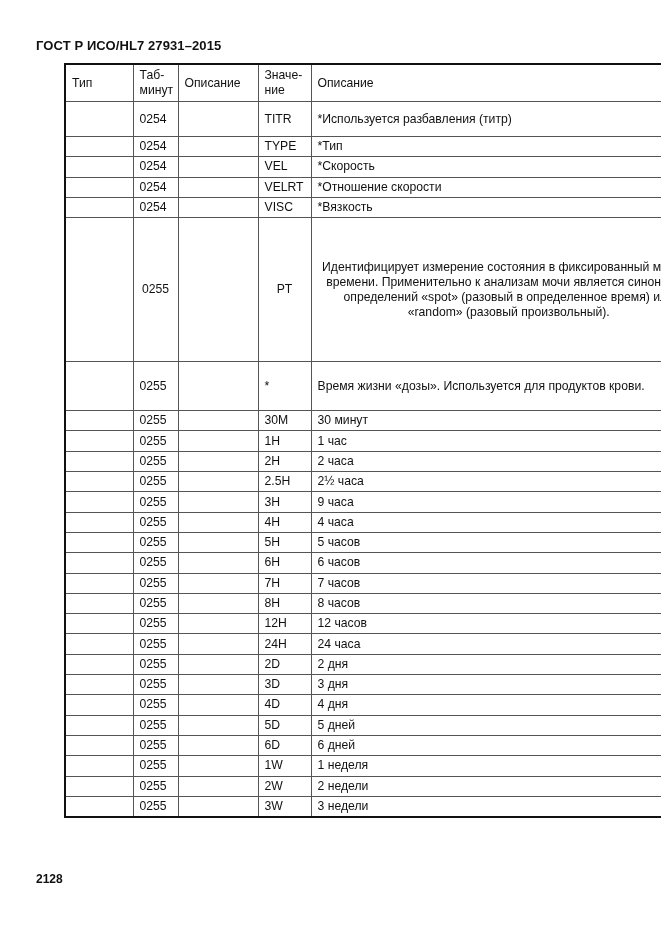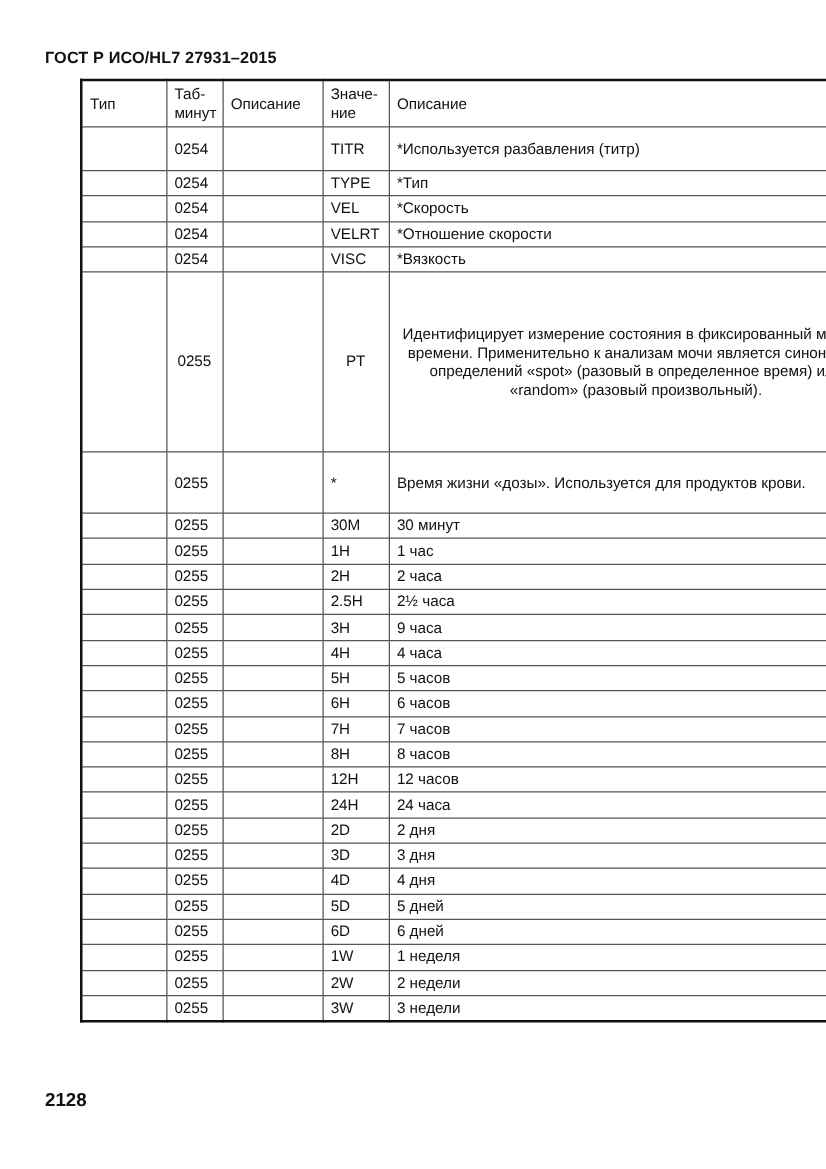--- a/index.html
+++ b/index.html
@@ -1,19 +1,19 @@
 <!DOCTYPE html>
 <html><head>
 <meta charset="utf-8">
 <style>
   html, body { margin:0; padding:0; background:#ffffff; }
   body { width:661px; height:935px; position:relative; overflow:hidden;
          font-family:"Liberation Sans", sans-serif; color:#111; }
   .doc-header { position:absolute; left:36px; top:38px; font-size:13px; font-weight:bold; letter-spacing:0.1px; }
-  .page-number { position:absolute; left:36px; top:872px; font-size:15px; font-weight:bold; }
+  .page-number { position:absolute; left:36px; top:872px; font-size:12px; font-weight:bold; }
   table.gost { position:absolute; left:64px; top:63px; width:644px; border-collapse:collapse;
                border:2px solid #111; font-size:12.2px; table-layout:fixed; }
   table.gost td, table.gost th { border:1px solid #555; padding:0 6px; vertical-align:middle;
                font-weight:normal; text-align:left; line-height:15px; }
   table.gost th { height:36px; }
   table.gost thead tr { border-bottom:1.5px solid #222; }
   .c-type { width:68px; }
   .c-tab  { width:45px; }
   .c-name { width:80px; }
   .c-val  { width:53px; }

